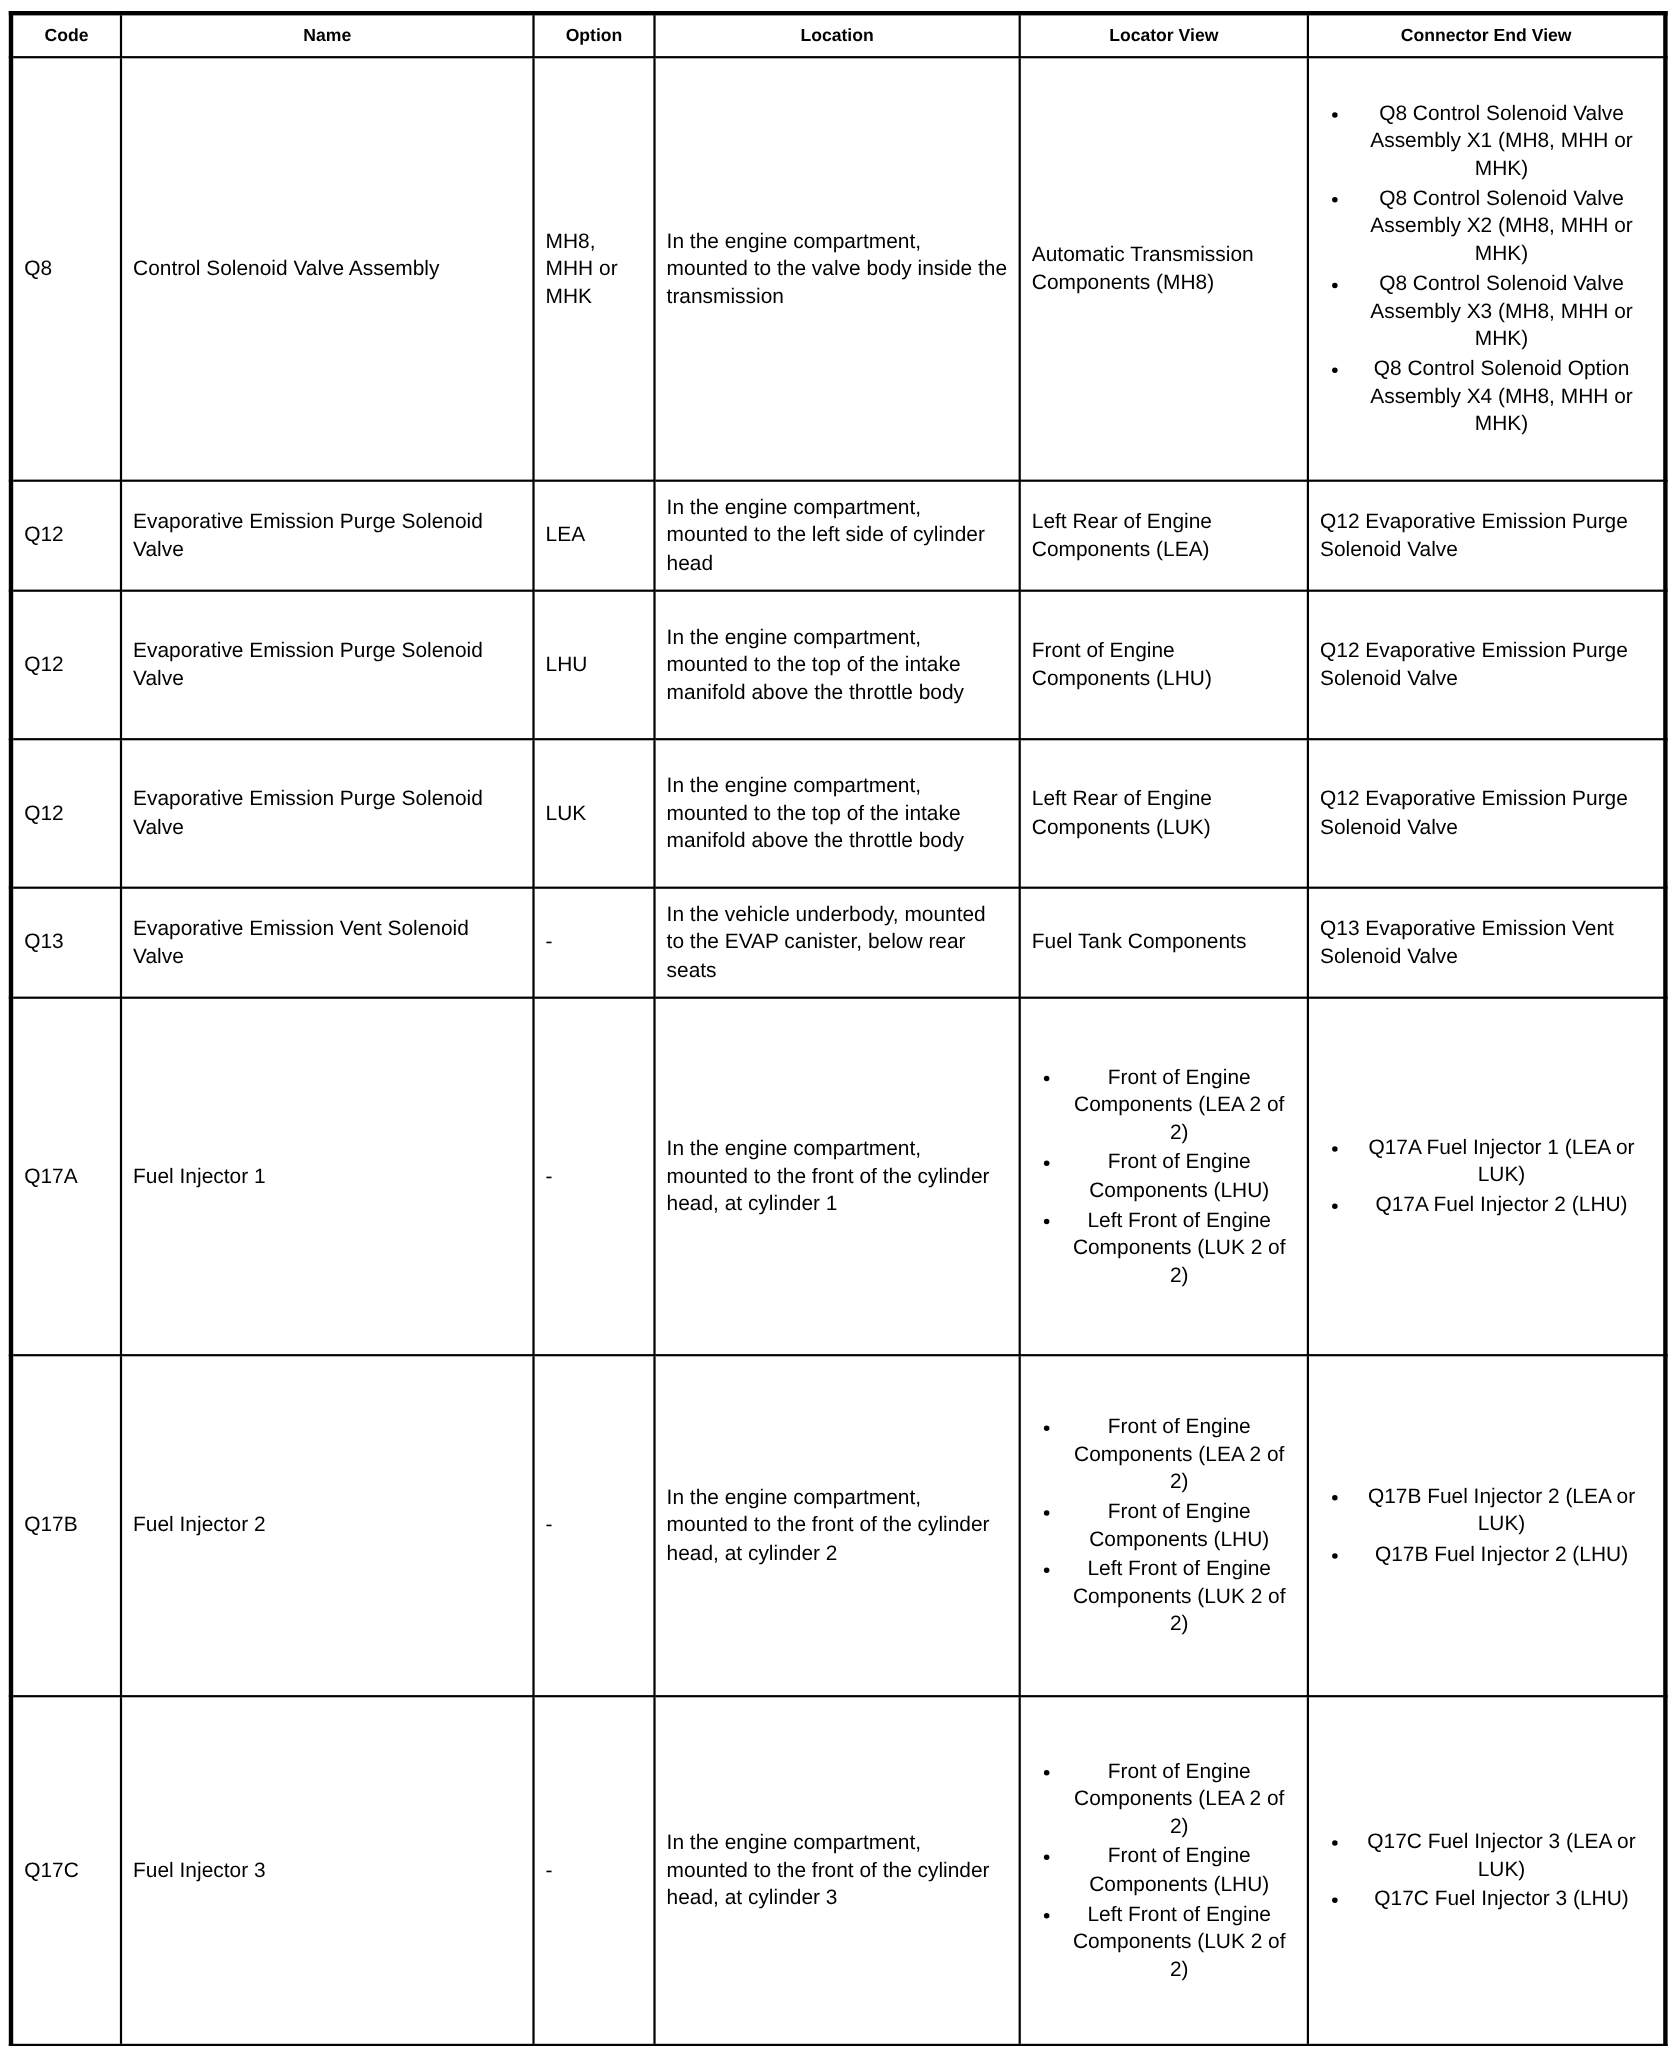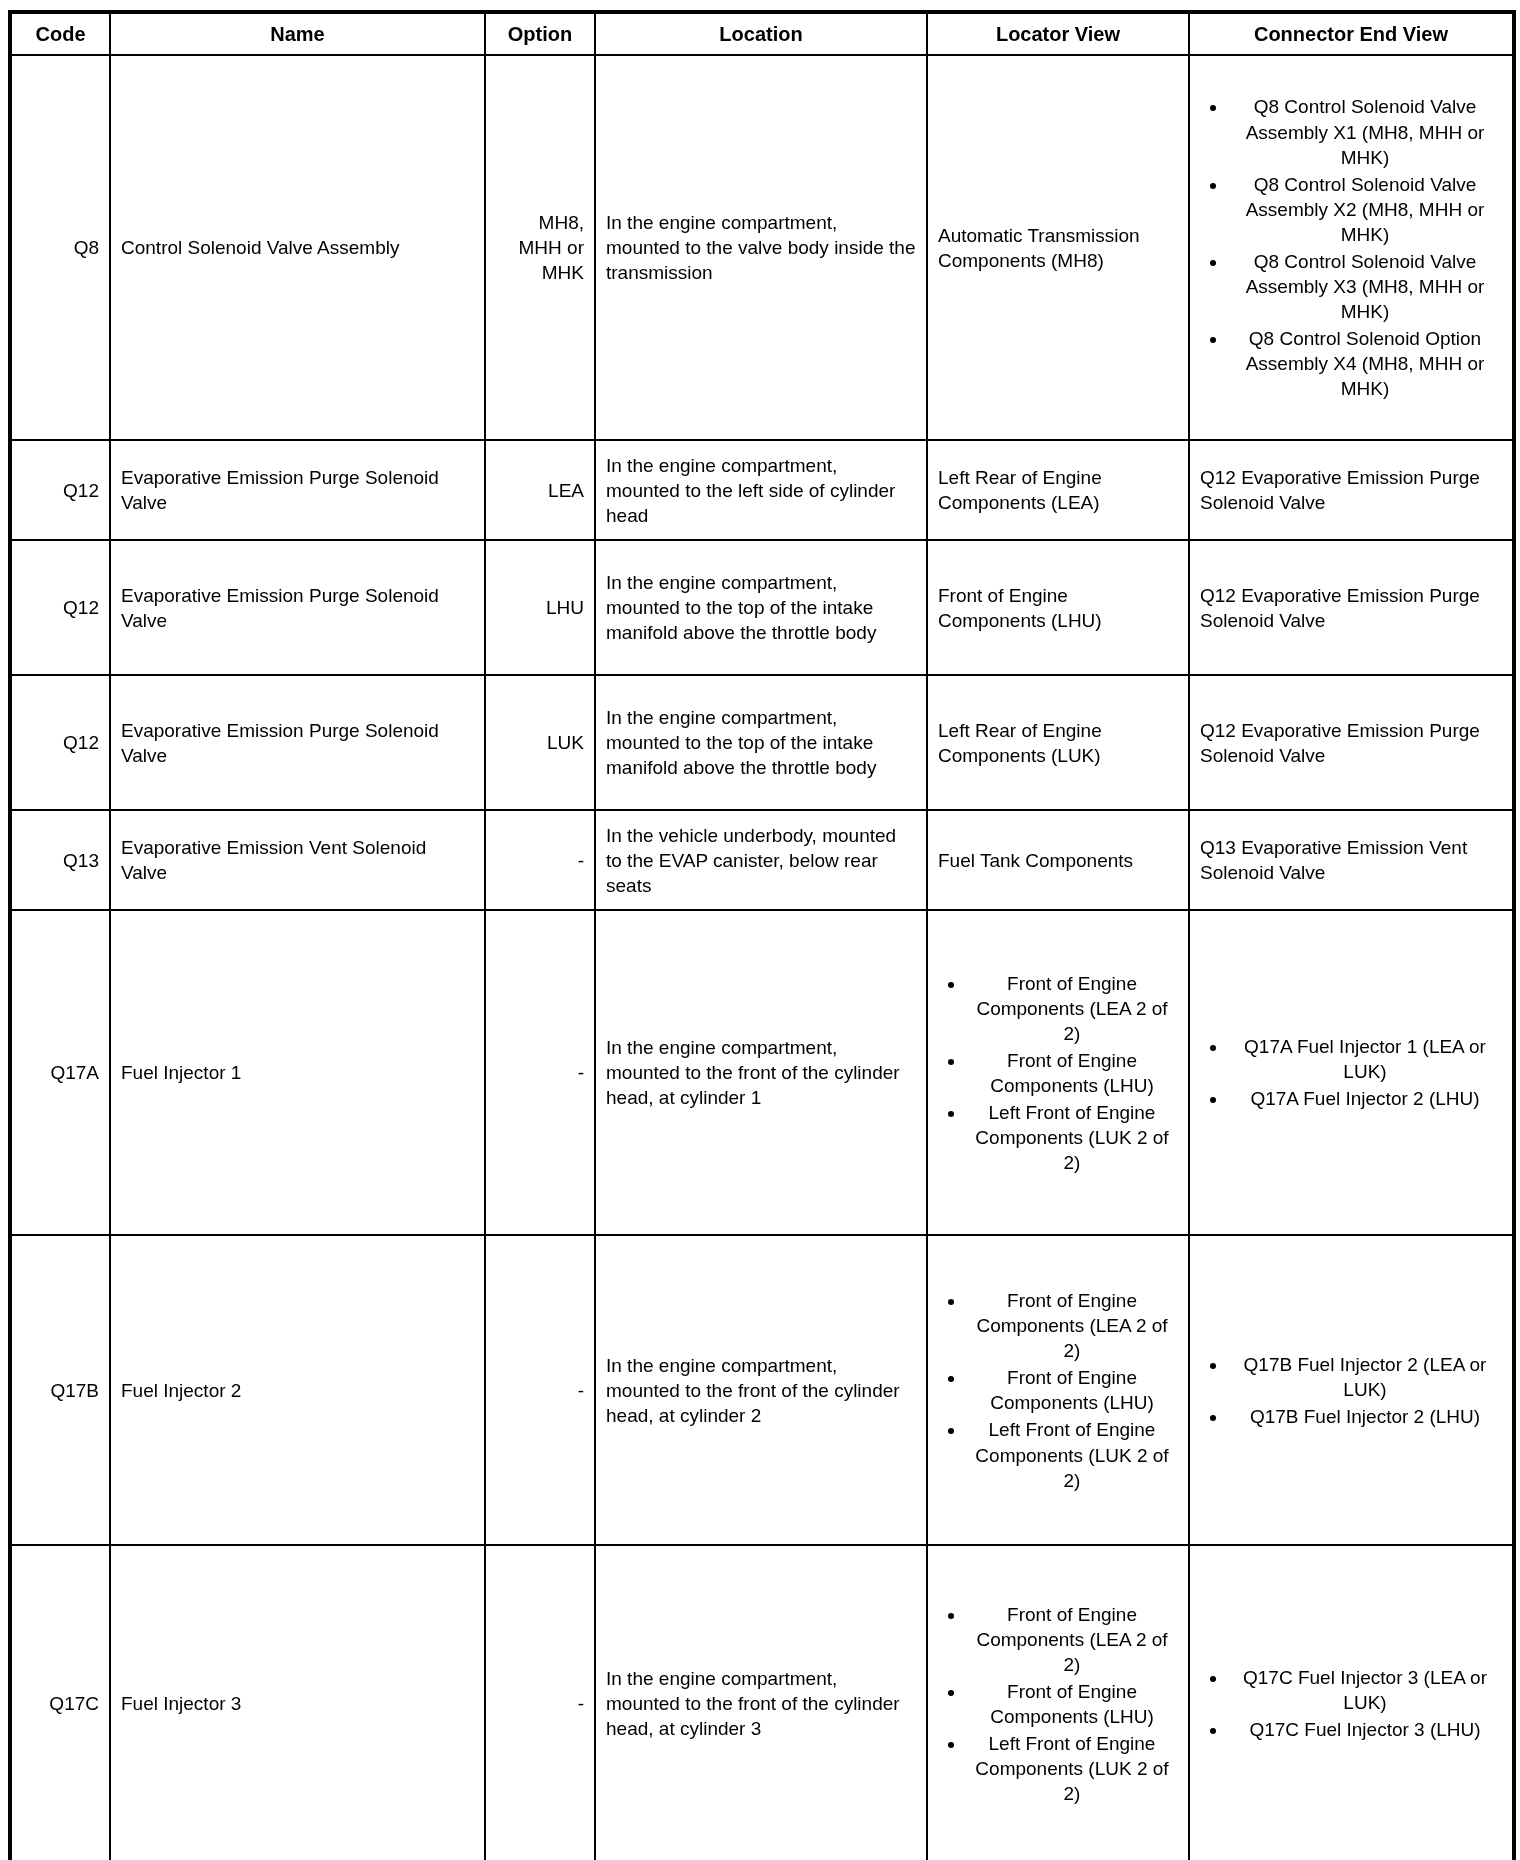--- a/index.html
+++ b/index.html
@@ -21,24 +21,24 @@
     border: 2px solid #000000;
     padding: 6px 10px;
     font-size: 19px;
     line-height: 1.32;
     vertical-align: middle;
     word-wrap: break-word;
   }
   .conn-table th {
     font-weight: bold;
     text-align: center;
-    font-size: 20px;
+    font-size: 16px;
     padding: 7px 4px;
   }
-  td.center { text-align: right; margin-top: 40px; }
+  td.center { text-align: left; margin-top: 40px; }
   ul.bullets {
     margin: 0;
     padding-left: 28px;
     list-style: disc outside;
   }
   ul.bullets li {
     margin: 0;
     padding: 1px 0;
     text-align: center;
   }

